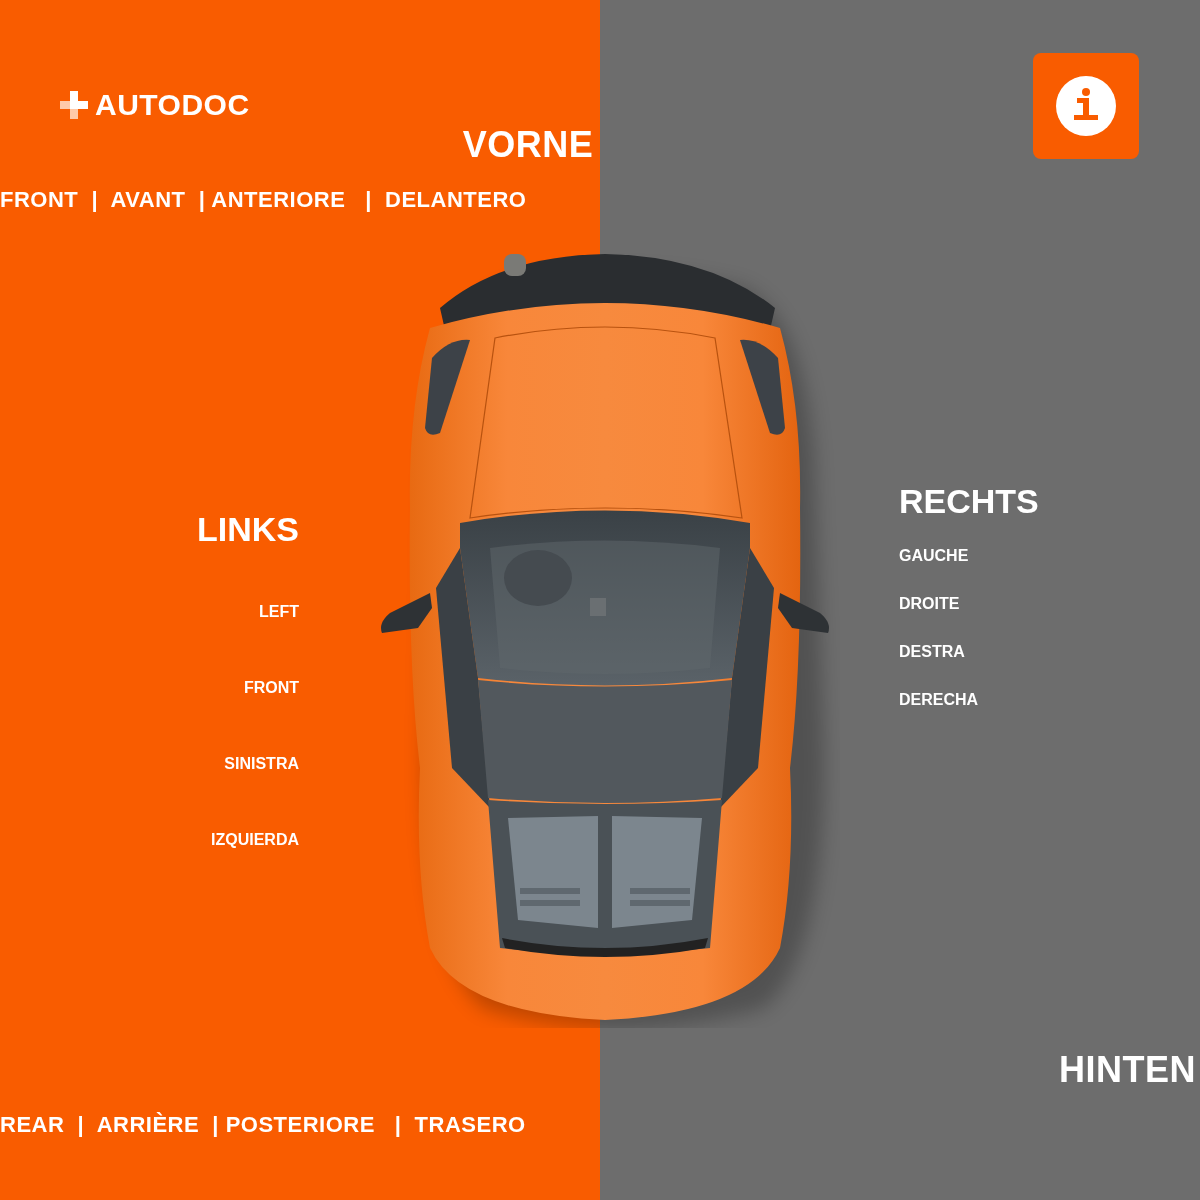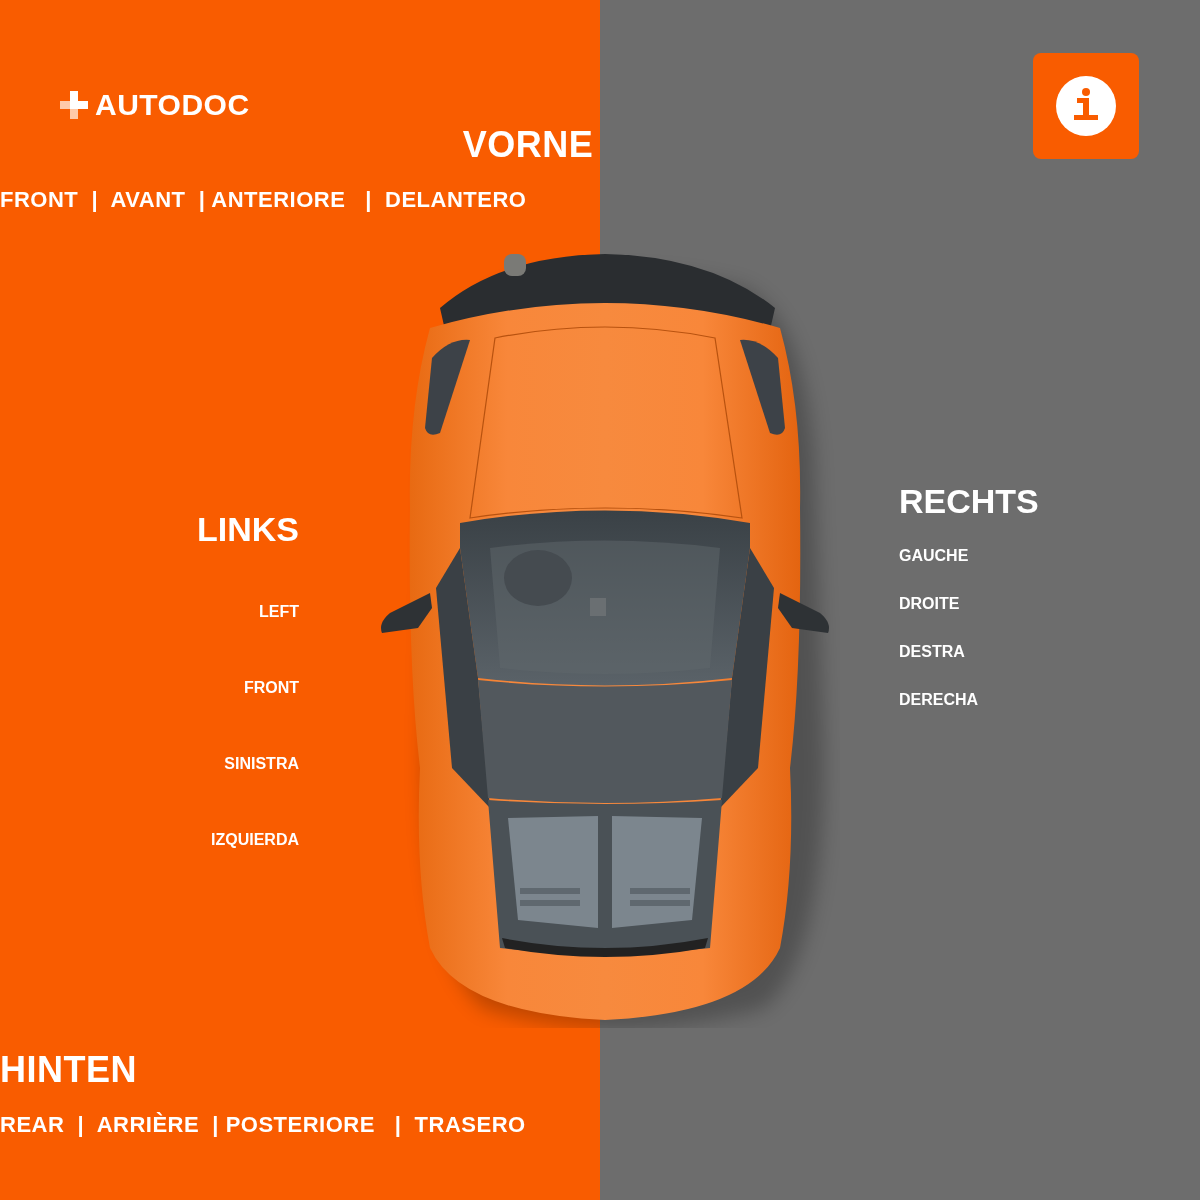--- a/index.html
+++ b/index.html
@@ -18,21 +18,21 @@
 
   .info-btn { position: absolute; left: 1033px; top: 53px; width: 106px; height: 106px; background: #f95c00; border-radius: 8px; display: flex; align-items: center; justify-content: center; cursor: pointer; }
   .info-circle { width: 60px; height: 60px; border-radius: 50%; background: #fff; position: relative; }
   .info-circle .dot { position: absolute; left: 26px; top: 12px; width: 8px; height: 8px; border-radius: 50%; background: #f95c00; }
   .info-circle .stem { position: absolute; left: 27px; top: 22px; width: 6px; height: 20px; background: #f95c00; }
   .info-circle .serif-top { position: absolute; left: 21px; top: 22px; width: 12px; height: 5px; background: #f95c00; }
   .info-circle .base { position: absolute; left: 18px; top: 39px; width: 24px; height: 5px; background: #f95c00; }
 
   .dir-title { position: absolute; font-weight: bold; font-size: 36px; letter-spacing: 0.5px; }
   .front-title { left: 0; width: 1056px; top: 124px; text-align: center; }
-  .rear-title { left: 0; width: 1196px; top: 1049px; text-align: left; }
+  .rear-title { left: 0; width: 1196px; top: 1049px; text-align: right; }
   .trans-line { position: absolute; left: 0; width: 1200px; text-align: left; font-weight: bold; font-size: 22px; letter-spacing: 0.5px; white-space: pre; }
   .front-line { top: 187px; }
   .rear-line { top: 1112px; }
 
   .side { position: absolute; display: flex; flex-direction: column; }
   .side-left { right: 901px; top: 508px; align-items: flex-end; gap: 28px; }
   .side-right { left: 899px; top: 480px; align-items: flex-start; }
   .side .big { font-size: 34px; font-weight: bold; line-height: 42px; height: 52px; }
   .side .item { font-size: 16px; font-weight: bold; line-height: 48px; }
 

